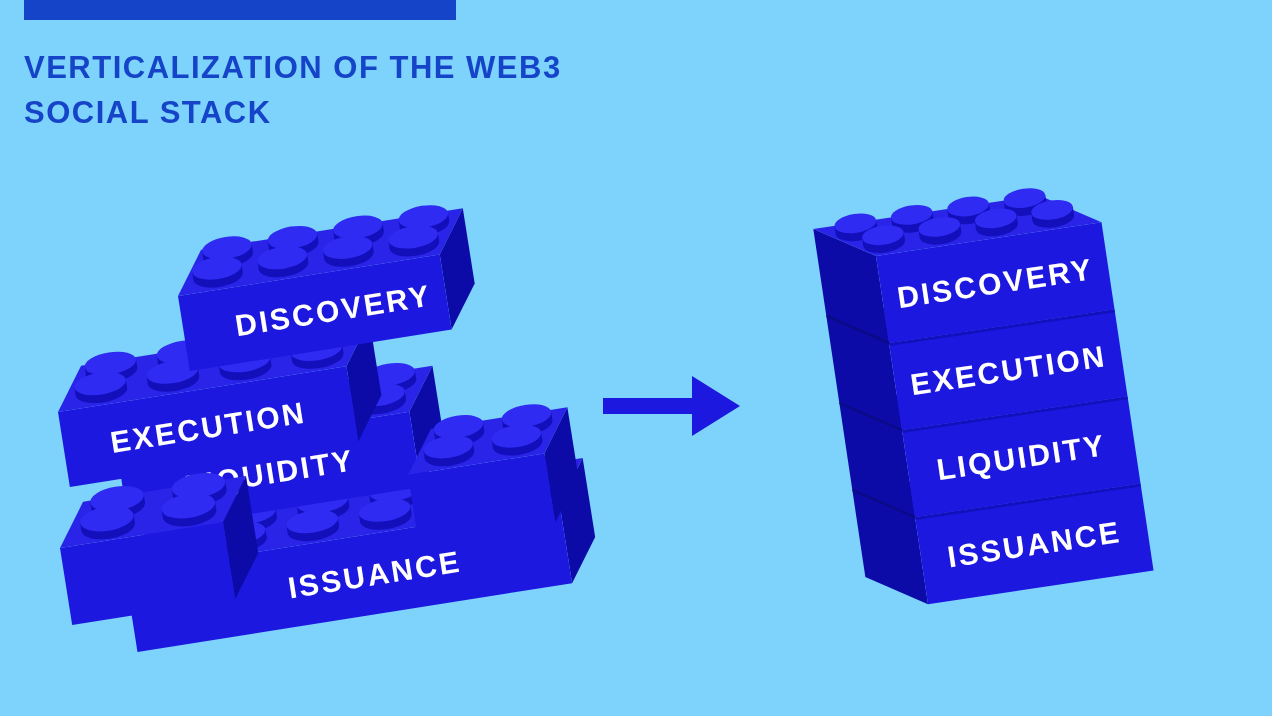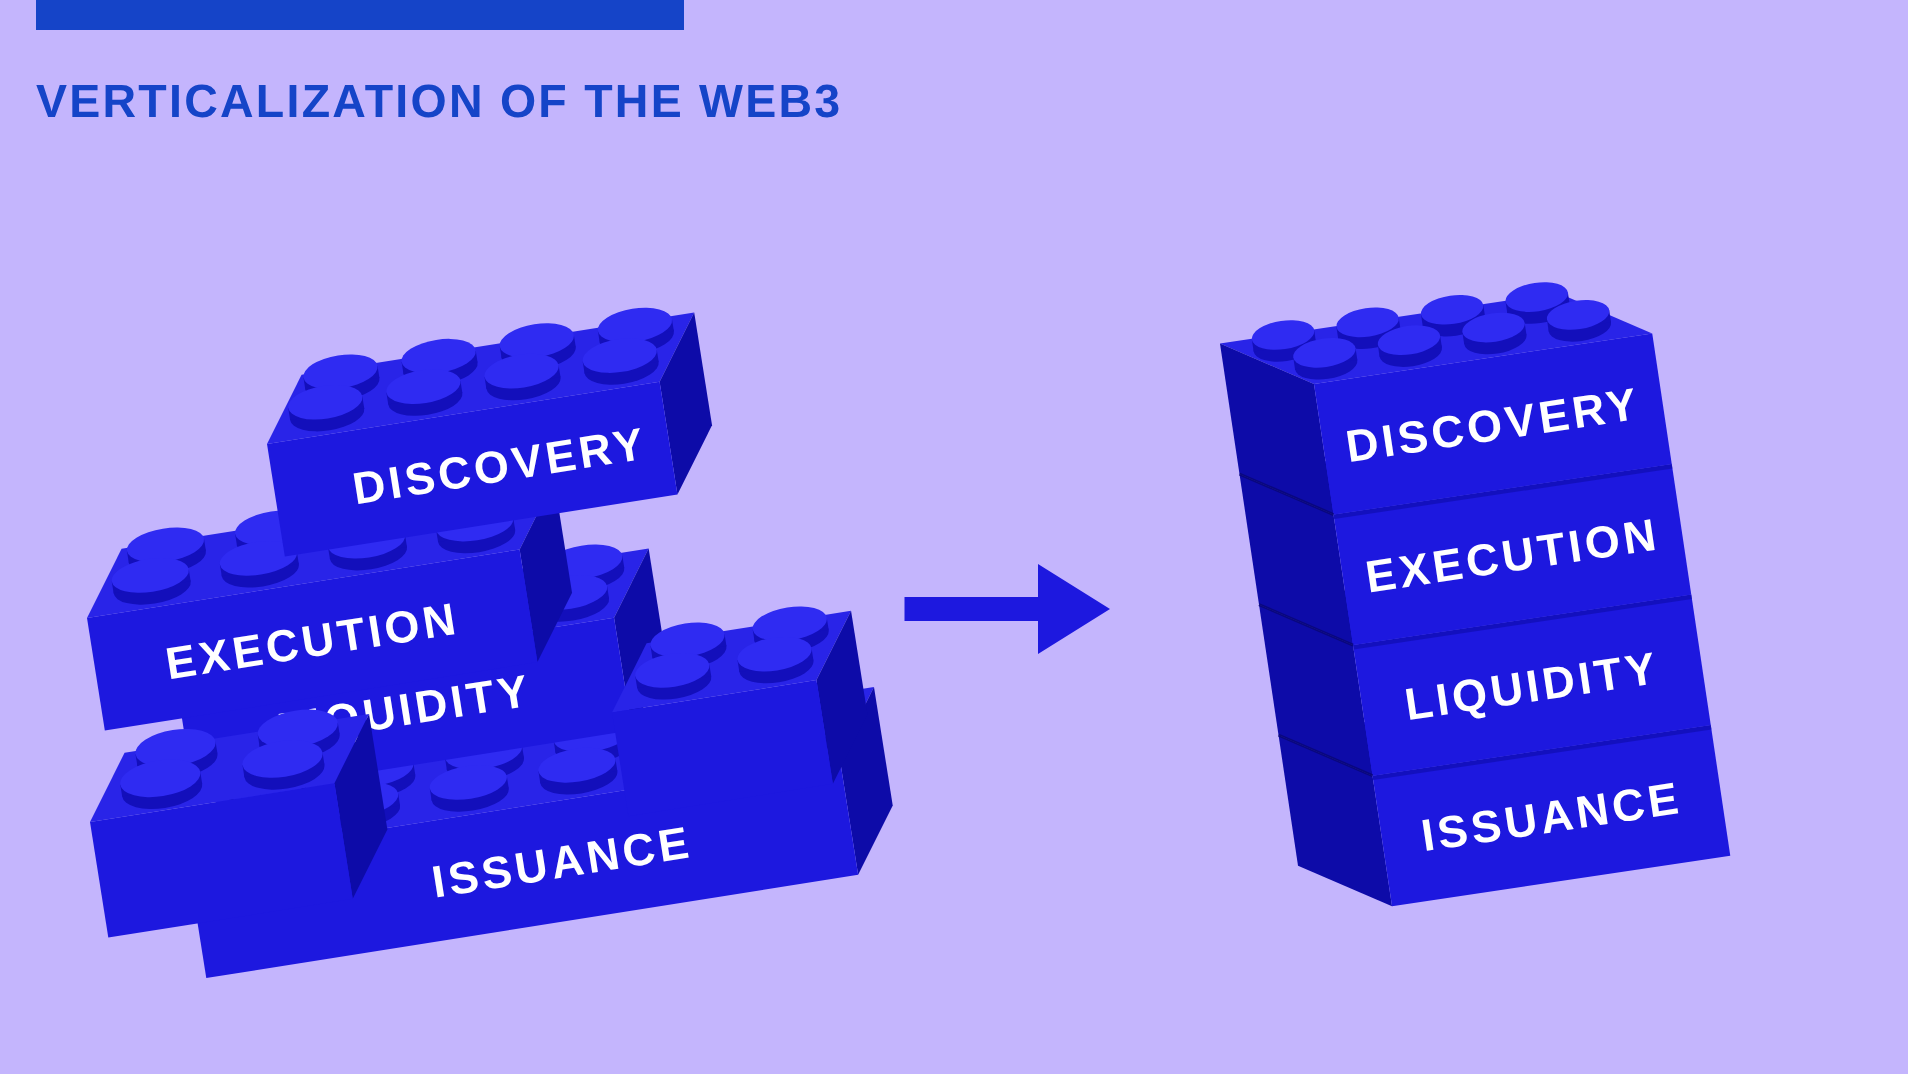--- a/index.html
+++ b/index.html
@@ -8,24 +8,25 @@
   .top-bar{position:absolute;left:24px;top:0;width:432px;height:20px;}
   .title{position:absolute;left:24px;top:46px;margin:0;font-size:31px;font-weight:700;
          letter-spacing:1.5px;line-height:1.45;}
   .title span{display:block;}
   #scene{position:absolute;left:0;top:0;}
   #scene text{font-family:"Liberation Sans",sans-serif;font-weight:700;}
 </style>
 </head>
 <body style="background: rgb(244, 244, 246);">
 
-<div class="canvas" style="background: #c4b5fd;">
+<div class="canvas" style="background: #7dd3fc;">
   <div class="top-bar" style="background: rgb(21, 68, 200);"></div>
   <h1 class="title" style="color: rgb(21, 68, 200);">
     <span>VERTICALIZATION OF THE WEB3</span>
+    <span>SOCIAL STACK</span>
   </h1>
   <svg id="scene" width="1272" height="716" viewBox="0 0 1272 716">
       <g>
         <g transform="translate(125,573) rotate(-9)">
           <polygon points="0,0 30,-42 470,-42 440,0" fill="#2924E8"></polygon>
           <ellipse cx="59.46666666666667" cy="-31.92" rx="26" ry="11" fill="#130FBB"></ellipse>
           <rect x="33.46666666666667" y="-39.92" width="52" height="8" fill="#130FBB"></rect>
           <ellipse cx="59.46666666666667" cy="-39.92" rx="26" ry="11" fill="#2F2BF2"></ellipse>
           <ellipse cx="132.8" cy="-31.92" rx="26" ry="11" fill="#130FBB"></ellipse>
           <rect x="106.80000000000001" y="-39.92" width="52" height="8" fill="#130FBB"></rect>

